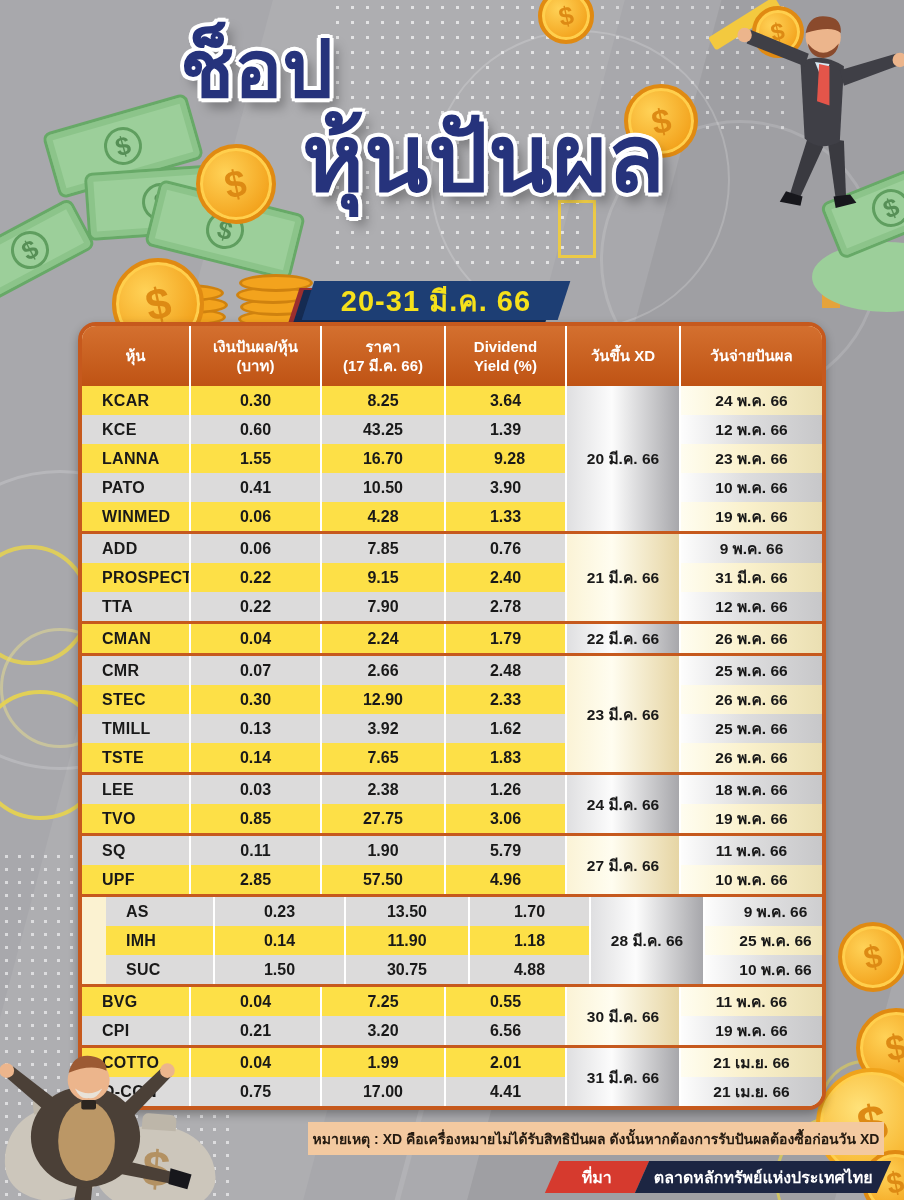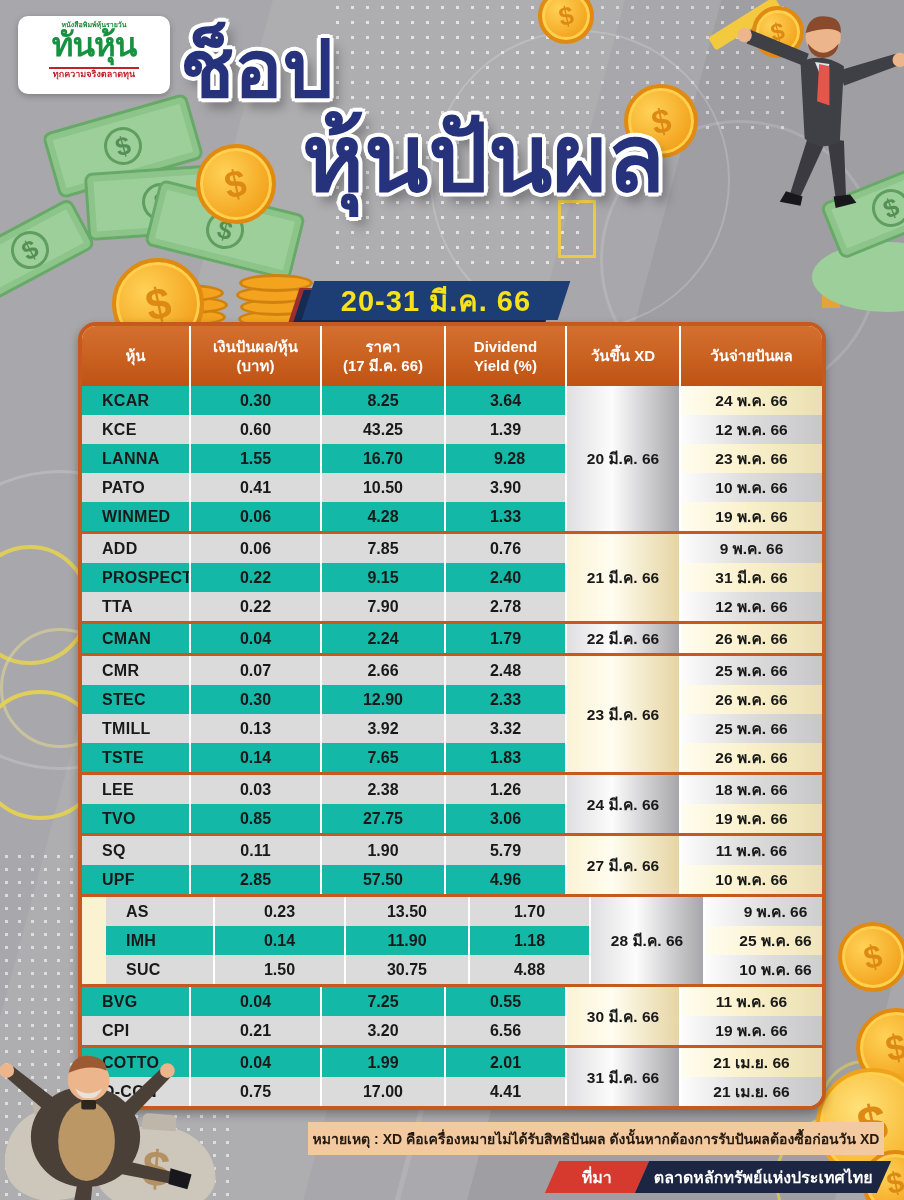--- a/index.html
+++ b/index.html
@@ -94,21 +94,21 @@
   .thead{display:grid;grid-template-columns:107px 131px 124px 121px 114px 143px;height:60px;
          background:linear-gradient(180deg,#d4702f,#bf5314);}
   .th{display:flex;flex-direction:column;align-items:center;justify-content:center;color:#fff;font-weight:700;
       font-size:15px;line-height:1.3;text-align:center;}
   .th+.th{border-left:2px solid #fff;}
   .tbody{--rowh:29px;}
   .tgroup{display:grid;grid-template-columns:107px 131px 124px 121px 114px 143px;}
   .tgroup+.tgroup{border-top:3px solid #c6591d;}
   .c{display:flex;align-items:center;justify-content:center;font-size:16px;font-weight:700;color:#191919;}
   .vb{border-left:2px solid #fff;}
-  .cream{background:#14b8a6;}
+  .cream{background:#fde047;}
   .gray{background:#dcdbdb;}
   .sym{justify-content:flex-start;padding-left:20px;letter-spacing:.3px;}
   .pay.cream{background:linear-gradient(90deg,#fffdf0 0%,#faf1cd 45%,#eadfb2 100%);}
   .pay.gray{background:linear-gradient(90deg,#fdfdfd 0%,#dededf 45%,#c7c7c9 100%);}
   .xd.silver{background:linear-gradient(90deg,#dfdfe1 0%,#fcfcfc 40%,#a7a7ab 100%);}
   .xd.creamy{background:linear-gradient(90deg,#fbf3d6 0%,#fffdf0 40%,#e6d5a4 100%);}
   .pay,.xd{font-size:15.5px;}
 
   
   .note{left:308px;top:1122px;width:576px;height:33px;background:#f3c9a0;z-index:6;display:flex;align-items:center;
@@ -210,25 +210,20 @@
     <path d="M108 66 L162 50 L166 61 L112 81 Z" fill="#3f3f46"></path>
     <circle cx="16" cy="32" r="7" fill="#ecb58c"></circle>
     <circle cx="166" cy="56" r="7" fill="#ecb58c"></circle>
     <path d="M84 58 L98 60 L92 78 Z" fill="#d8e8f2"></path>
     <path d="M88 60 L98 62 L98 100 L86 96 Z" fill="#e4554a"></path>
     <circle cx="92" cy="34" r="17" fill="#ecb58c"></circle>
     <path d="M75 30 Q78 12 95 14 Q110 15 109 30 Q100 22 75 30 Z" fill="#8a4a2c"></path>
     <path d="M77 40 Q92 58 107 40 Q105 53 92 54 Q79 53 77 40 Z" fill="#8a4a2c"></path>
   </svg>
 
-  <div class="abs logo-card">
-    <div class="logo-top">หนังสือพิมพ์หุ้นรายวัน</div>
-    <div class="logo-main">ทันหุ้น</div>
-    <div class="logo-tag">ทุกความจริงตลาดทุน</div>
-  </div>
 
   <div class="t-navy title1">ช็อป</div>
   <div class="t-navy title2">หุ้นปันผล</div>
 
   <div class="abs banner-red"></div>
   <div class="abs banner-sh"></div>
   <div class="abs banner">
     <span>20-31 มี.ค. 66</span>
   </div>
 
@@ -321,21 +316,21 @@
           <div class="c num vb gray" style="grid-area: 1 / 4;">2.48</div>
           <div class="c pay vb gray" style="grid-area: 1 / 6;">25 พ.ค. 66</div>
           <div class="c sym cream" style="grid-area: 2 / 1;">STEC</div>
           <div class="c num vb cream" style="grid-area: 2 / 2;">0.30</div>
           <div class="c num vb cream" style="grid-area: 2 / 3;">12.90</div>
           <div class="c num vb cream" style="grid-area: 2 / 4;">2.33</div>
           <div class="c pay vb cream" style="grid-area: 2 / 6;">26 พ.ค. 66</div>
           <div class="c sym gray" style="grid-area: 3 / 1;">TMILL</div>
           <div class="c num vb gray" style="grid-area: 3 / 2;">0.13</div>
           <div class="c num vb gray" style="grid-area: 3 / 3;">3.92</div>
-          <div class="c num vb gray" style="grid-area: 3 / 4;">3.32</div>
+          <div class="c num vb gray" style="grid-area: 3 / 4;">1.62</div>
           <div class="c pay vb gray" style="grid-area: 3 / 6;">25 พ.ค. 66</div>
           <div class="c sym cream" style="grid-area: 4 / 1;">TSTE</div>
           <div class="c num vb cream" style="grid-area: 4 / 2;">0.14</div>
           <div class="c num vb cream" style="grid-area: 4 / 3;">7.65</div>
           <div class="c num vb cream" style="grid-area: 4 / 4;">1.83</div>
           <div class="c pay vb cream" style="grid-area: 4 / 6;">26 พ.ค. 66</div>
           <div class="c xd vb creamy" style="grid-area: 1 / 5 / span 4;">23 มี.ค. 66</div>
         </div>
         <div class="tgroup" style="grid-template-rows: repeat(2, var(--rowh));">
           <div class="c sym gray" style="grid-area: 1 / 1;">LEE</div>

